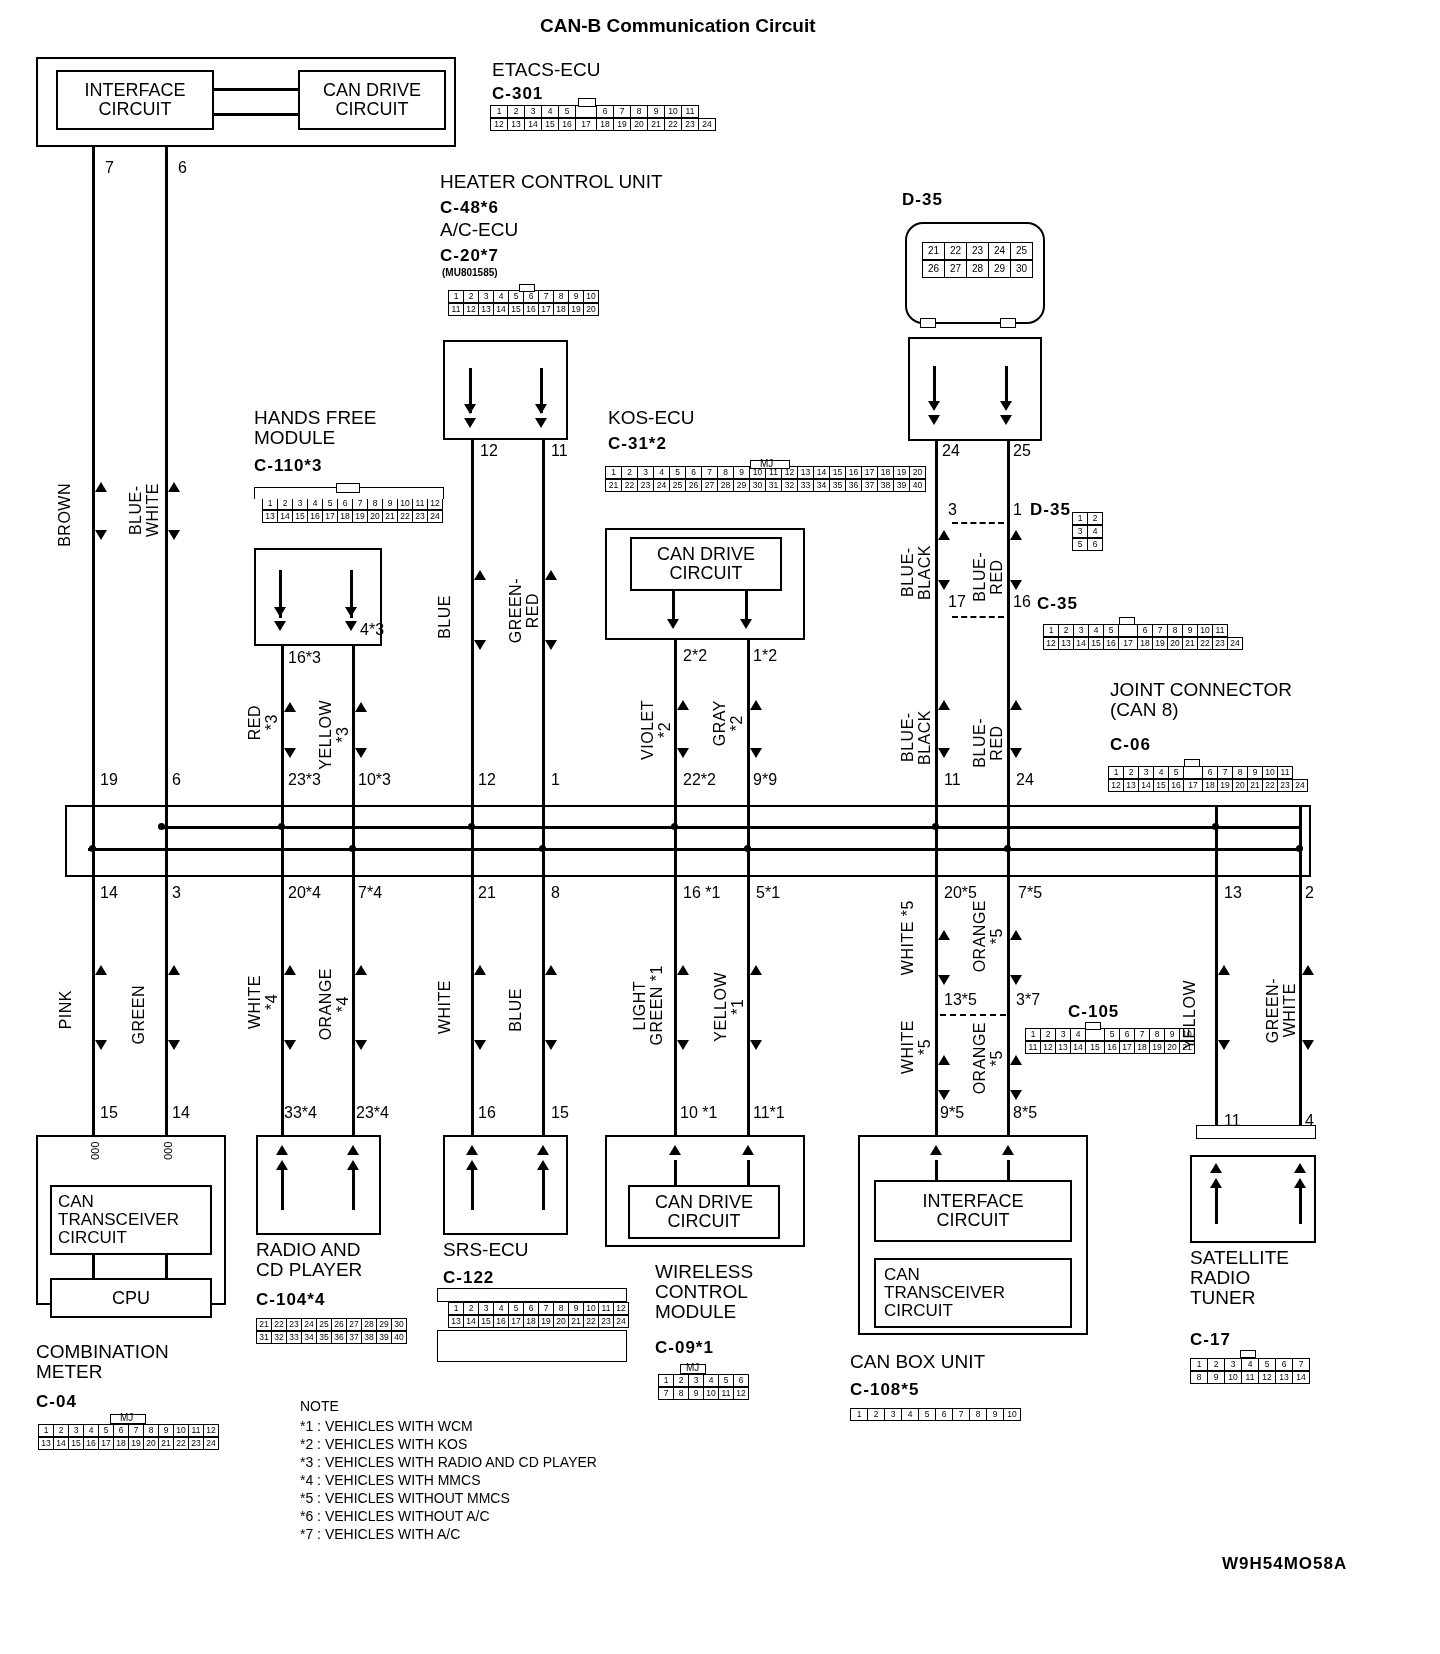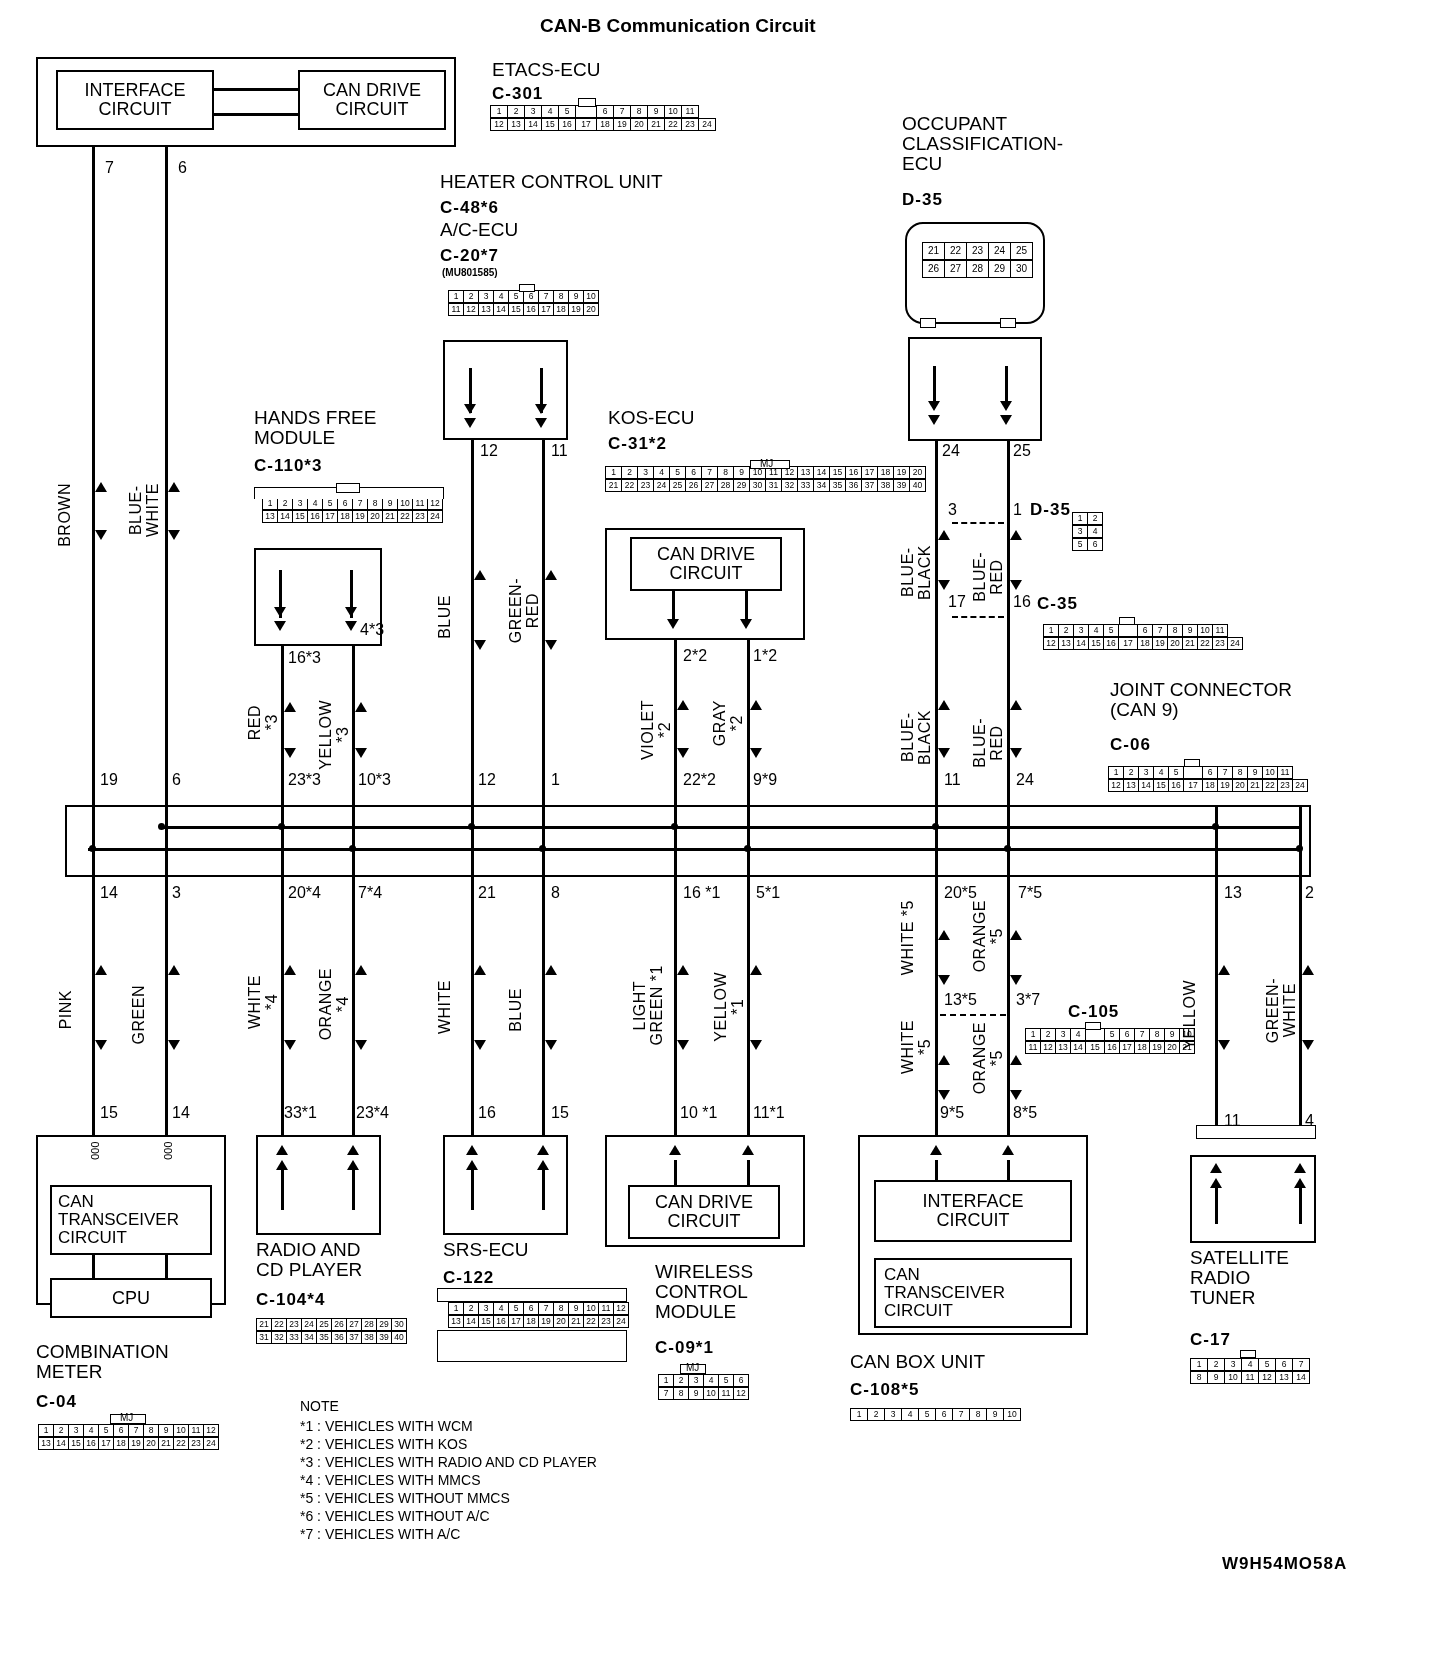--- a/index.html
+++ b/index.html
@@ -265,23 +265,20 @@
       <span class="t" style="position:static;">CAN DRIVE
 CIRCUIT</span>
     </div>
   <div class="ln vl" style="left:672px;top:591px;height:28px;"></div>
   <div class="ln vl" style="left:745px;top:591px;height:28px;"></div>
   <div class="ahead" style="left:667px;top:619px;border-top:10px solid #000;"></div>
   <div class="ahead" style="left:740px;top:619px;border-top:10px solid #000;"></div>
   <div class="t lbl-s" style="left:683px;top:648px;">2*2</div>
   <div class="t lbl-s" style="left:753px;top:648px;">1*2</div>
 
-  <div class="t lbl" style="left:902px;top:114px;"><span>OCCUPANT
-CLASSIFICATION-
-ECU</span></div>
   <div class="code" style="left:902px;top:190px;">D-35</div>
 
   <div class="box" style="left:905px;top:222px;width:140px;height:102px;border-radius:18px;"></div>
   <div class="pinwrap" style="left:922px;top:242px;">
     <table class="pins">
         <tbody>
           <tr>
       <td style="width:21px;height:16px;line-height:16px;font-size:10px;">21</td>
             <td style="width:21px;height:16px;line-height:16px;font-size:10px;">22</td>
             <td style="width:21px;height:16px;line-height:16px;font-size:10px;">23</td>
@@ -386,21 +383,21 @@
             <td style="width:14px;">22</td>
             <td style="width:14px;">23</td>
             <td style="width:14px;">24</td>
     </tr>
         </tbody>
       </table>
   </div>
   <div class="boxthin" style="left:1119px;top:617px;width:16px;height:8px;"></div>
 
   <div class="t lbl" style="left:1110px;top:680px;"><span>JOINT CONNECTOR
-(CAN 9)</span></div>
+(CAN 8)</span></div>
   <div class="code" style="left:1110px;top:735px;">C-06</div>
   <div class="pinwrap" style="left:1108px;top:766px;">
     <table class="pins">
         <tbody>
           <tr>
       <td style="width:14px;">1</td>
             <td style="width:14px;">2</td>
             <td style="width:14px;">3</td>
             <td style="width:14px;">4</td>
             <td style="width:14px;">5</td>
@@ -654,21 +651,21 @@
             <td style="width:14px;">20</td>
             <td style="width:14px;">21</td>
     </tr>
         </tbody>
       </table>
   </div>
   <div class="boxthin" style="left:1085px;top:1022px;width:16px;height:8px;"></div>
 
   <div class="t lbl-s" style="left:100px;top:1105px;">15</div>
   <div class="t lbl-s" style="left:172px;top:1105px;">14</div>
-  <div class="t lbl-s" style="left:284px;top:1105px;">33*1</div>
+  <div class="t lbl-s" style="left:284px;top:1105px;">33*4</div>
   <div class="t lbl-s" style="left:356px;top:1105px;">23*4</div>
   <div class="t lbl-s" style="left:478px;top:1105px;">16</div>
   <div class="t lbl-s" style="left:551px;top:1105px;">15</div>
   <div class="t lbl-s" style="left:680px;top:1105px;">10 *1</div>
   <div class="t lbl-s" style="left:753px;top:1105px;">11*1</div>
   <div class="t lbl-s" style="left:940px;top:1105px;">9*5</div>
   <div class="t lbl-s" style="left:1013px;top:1105px;">8*5</div>
   <div class="t lbl-s" style="left:1224px;top:1113px;">11</div>
   <div class="t lbl-s" style="left:1305px;top:1113px;">4</div>
 

